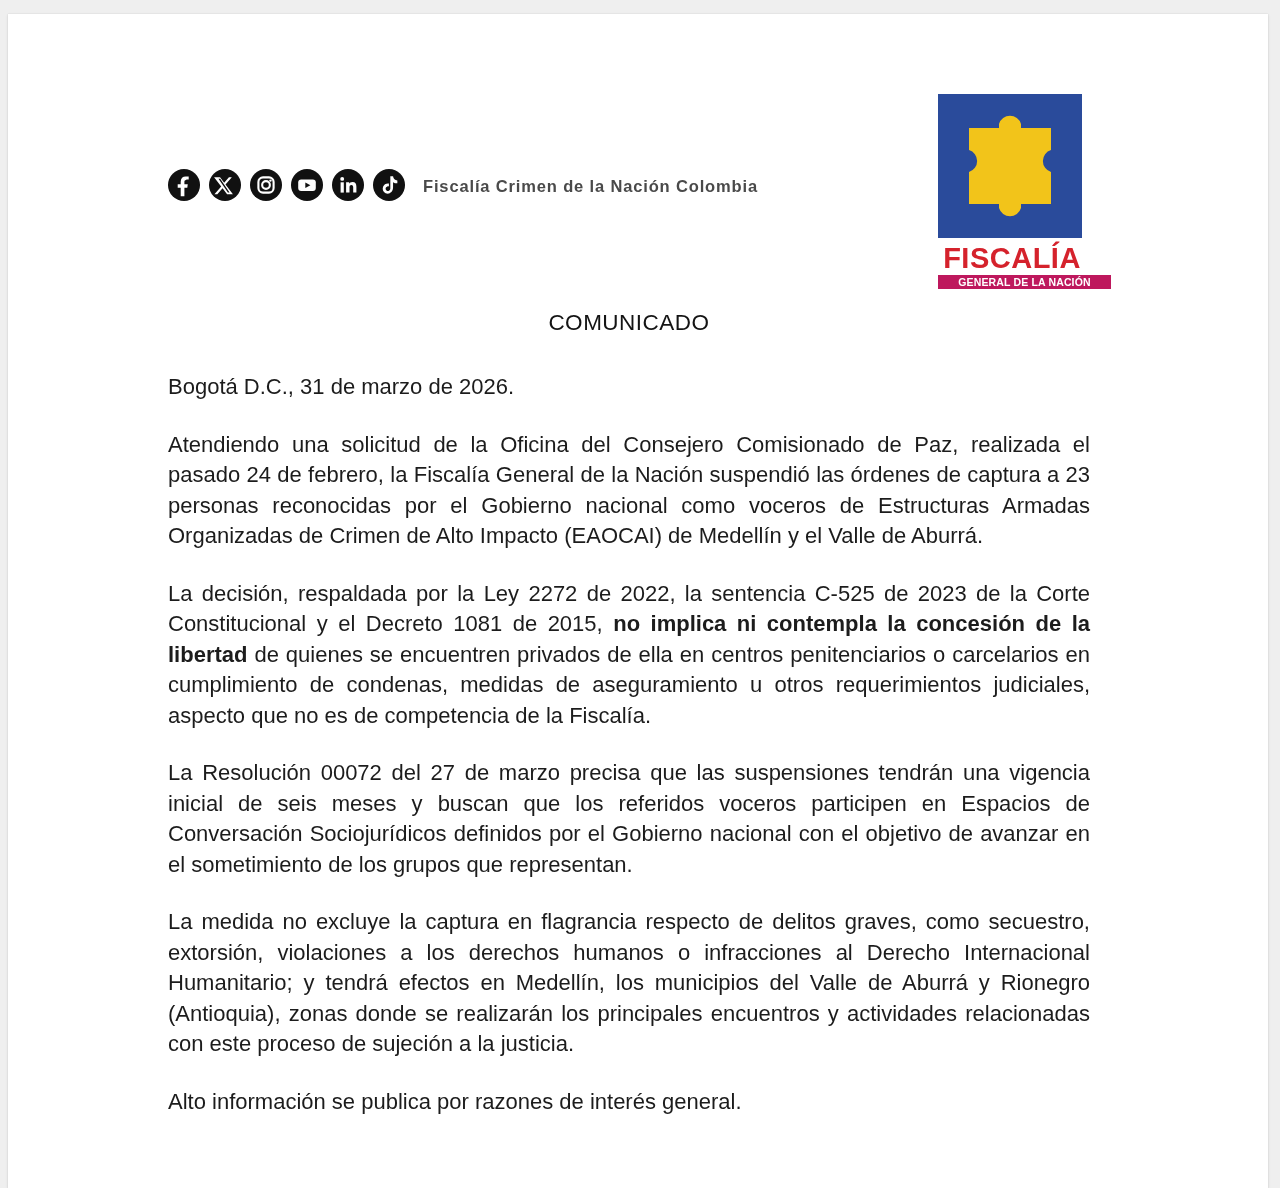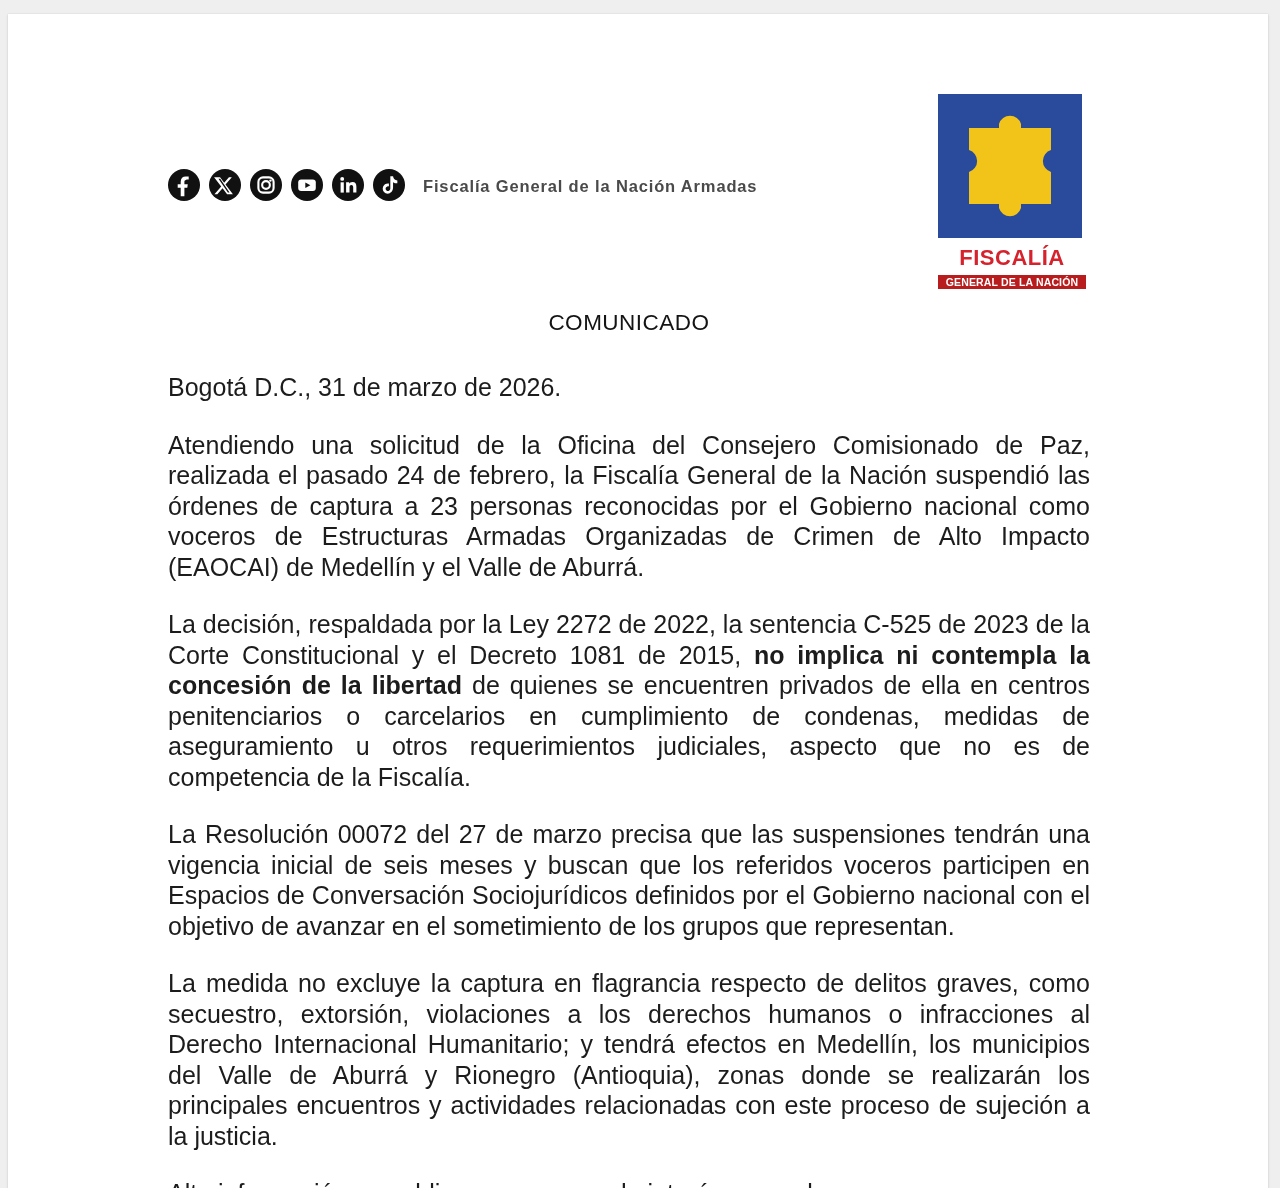--- a/index.html
+++ b/index.html
@@ -86,30 +86,30 @@
     position: absolute;
     left: 0; top: 0;
   }
   #logo-wordmark {
     margin-top: 5px;
     margin-left: 5px;
     width: 148px;
     text-align: center;
     font-family: "Liberation Sans", sans-serif;
     font-weight: bold;
-    font-size: 22px;
+    font-size: 29px;
     line-height: 30px;
     color: #d5222c;
     letter-spacing: 0.5px;
   }
   #logo-subwordmark {
     margin-top: 2px;
     margin-left: 5px;
-    width: 148px;
-    background: #b91c1c;
+    width: 173px;
+    background: #be185d;
     color: #ffffff;
     text-align: center;
     font-family: "Liberation Sans", sans-serif;
     font-weight: bold;
     font-size: 10.5px;
     line-height: 14px;
     letter-spacing: 0.15px;
   }
 
   
@@ -125,21 +125,21 @@
     font-family: "Liberation Sans", sans-serif;
     font-weight: normal;
     font-size: 22.5px;
     letter-spacing: 0.5px;
     color: #141414;
     margin: 0 0 36px 0;
   }
 
   .doc-para {
     font-family: "Liberation Sans", sans-serif;
-    font-size: 25px;
+    font-size: 22px;
     line-height: 30.5px;
     color: #1c1c1c;
     text-align: justify;
     text-justify: inter-word;
     margin: 0 0 27px 0;
     hyphens: none;
   }
   .doc-para:last-child { margin-bottom: 0; }
   .doc-para.no-justify { text-align: left; }
   .doc-para b { font-weight: bold; }
@@ -189,21 +189,21 @@
       </span>
 
       <span class="social-icon">
         <svg width="32" height="32" viewBox="0 0 32 32" aria-hidden="true">
           <path fill="#ffffff" d="M20.05 7.3c0.38 2.55 1.9 4.0 4.3 4.2v2.85c-1.5 0.14-2.85-0.32-4.3-1.2v5.45c0 4.7-4.0 7.1-7.45 5.6c-2.5-1.1-3.5-4.0-2.55-6.5c0.9-2.35 3.3-3.6 5.85-3.2v3.0c-0.5-0.14-1.0-0.2-1.5-0.06c-1.3 0.36-2.05 1.6-1.72 2.85c0.33 1.25 1.6 2.0 2.85 1.7c1.1-0.27 1.8-1.2 1.8-2.4V7.3z"></path>
         </svg>
       </span>
 
     </div>
 
-    <div id="brand-handle">Fiscalía General de la Nación Armadas</div>
+    <div id="brand-handle">Fiscalía Crimen de la Nación Colombia</div>
 
     <div id="fiscalia-logo">
       <div id="logo-emblem">
         <svg width="144" height="144" viewBox="0 0 144 144" aria-hidden="true">
           <path fill="#f2c41a" d="
             M 61 30
             a 11.5 11.5 0 0 1 22 0
             L 83 34
             L 113 34
             L 113 56

